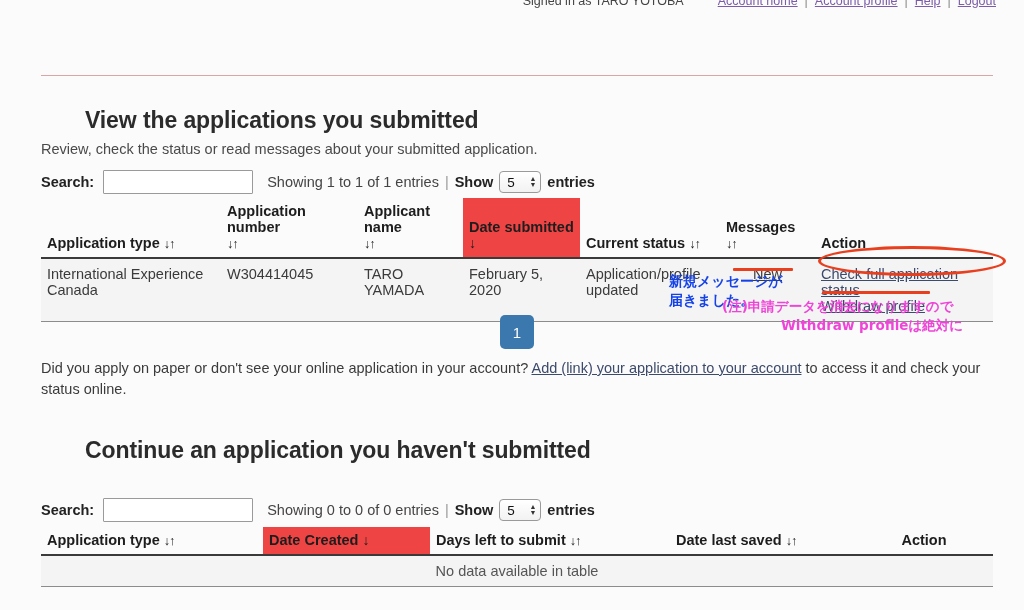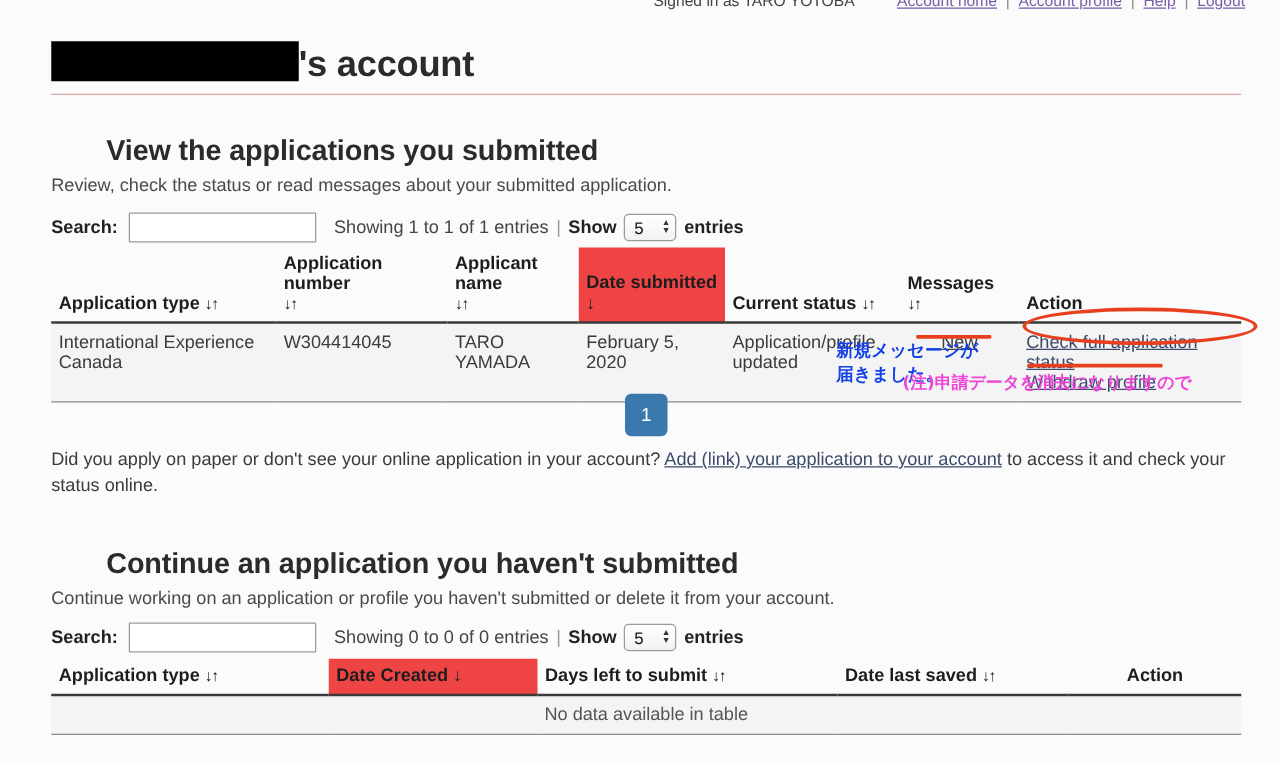--- a/index.html
+++ b/index.html
@@ -141,24 +141,20 @@
     <span class="signed">Signed in as TARO YOTOBA</span>
     <a href="#">Account home</a>
     <span class="sep">|</span>
     <a href="#">Account profile</a>
     <span class="sep">|</span>
     <a href="#">Help</a>
     <span class="sep">|</span>
     <a href="#">Logout</a>
   </div>
 
-  <div class="title-wrap">
-    <span class="redaction"></span>
-    <span class="page-title">'s account</span>
-  </div>
   <div class="title-rule"></div>
 
   <div class="section-title" style="top:107px;">View the applications you submitted</div>
   <div class="section-sub" style="top:141px;">Review, check the status or read messages about your submitted application.</div>
 
   <div class="controls" style="top:170px;">
     <span class="lbl">Search:</span>
     <input class="search-box" type="text" placeholder="" style="">
     <span class="showing">Showing 1 to 1 of 1 entries</span>
     <span class="pipe">|</span>
@@ -227,21 +223,20 @@
     <div class="pg">1</div>
   </div>
 
   <div class="para" style="top:358px;">
     <span>Did you apply on paper or don't see your online application in your account?</span>
     <a href="#">Add (link) your application to your account</a>
     <span>to access it and check your status online.</span>
   </div>
 
   <div class="section-title" style="top:437px;">Continue an application you haven't submitted</div>
-  <div class="section-sub" style="top:471px;">Continue working on an application or profile you haven't submitted or delete it from your account.</div>
 
   <div class="controls" style="top:498px;">
     <span class="lbl">Search:</span>
     <input class="search-box" type="text" placeholder="" style="">
     <span class="showing">Showing 0 to 0 of 0 entries</span>
     <span class="pipe">|</span>
     <span class="show-lbl">Show</span>
     <span class="select-wrap">
       <span>5</span>
       <span class="spin">
@@ -290,15 +285,16 @@
     <div>新規メッセージが</div>
     <div>届きました。</div>
   </div>
 
   <div class="anno anno-ellipse" style="left:818px; top:246px; width:188px; height:30px;"></div>
 
   <div class="anno anno-underline" style="left:822px; top:291px; width:108px;"></div>
 
   <div class="anno anno-pink" style="left:722px; top:297px; width:300px;">
     <div style="text-align:left;">(注)申請データを消去になりますので</div>
+    <div>Withdraw profileは絶対に</div>
   </div>
 
 </div>
 
 </body></html>

